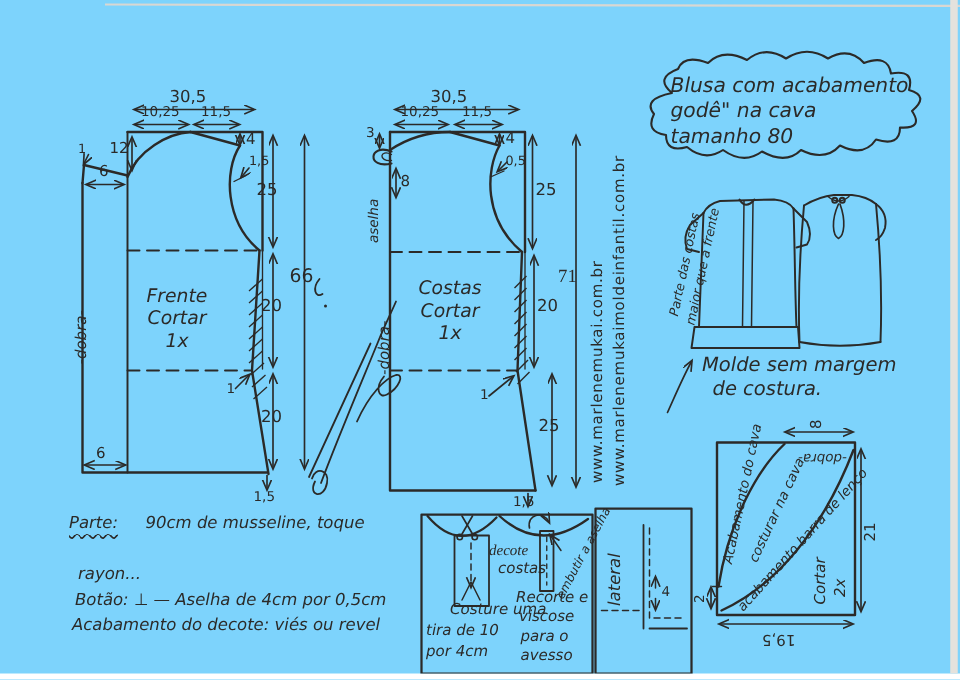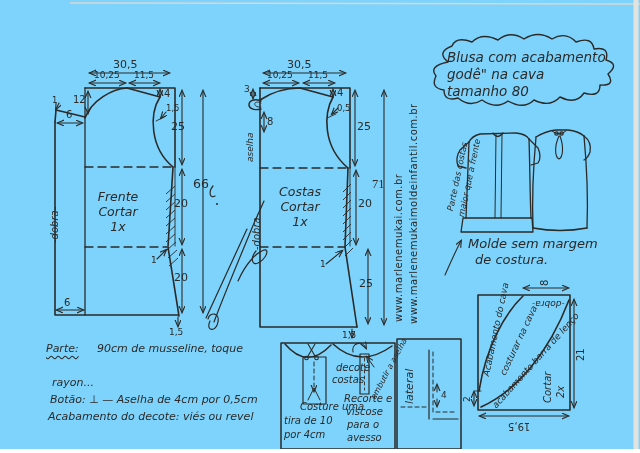--- a/index.html
+++ b/index.html
@@ -271,21 +271,21 @@
 
 <span class="lbl s11 hw wavy" style="left:46px;top:343px;">Parte:</span>
 <span class="lbl s11 hw" style="left:97px;top:343px;">90cm de musseline, toque</span>
 <span class="lbl s11 hw" style="left:52px;top:377px;">rayon...</span>
 <span class="lbl s11 hw" style="left:50px;top:394px;">Botão: ⊥ — Aselha de 4cm por 0,5cm</span>
 <span class="lbl s11 hw" style="left:48px;top:411px;">Acabamento do decote: viés ou revel</span>
 
 <span class="lbl s10 hw" style="left:300px;top:402px;">Costure uma</span>
 <span class="lbl s10 hw" style="left:284px;top:416px;">tira de 10</span>
 <span class="lbl s10 hw" style="left:284px;top:430px;text-align:center;">por 4cm</span>
-<span class="lbl s10 hw" style="left:336px;top:363px;">decote</span>
+<span class="lbl s10 hw" style="left:326px;top:363px;font-family:Liberation Serif, serif;">decote</span>
 <span class="lbl s10 hw" style="left:332px;top:375px;">costas</span>
 <span class="lbl hw rot62" style="left:370px;top:397px;font-size:8px;">embutir a aselha</span>
 <span class="lbl s10 hw" style="left:344px;top:394px;">Recorte e</span>
 <span class="lbl s10 hw" style="left:346px;top:407px;">viscose</span>
 <span class="lbl s10 hw" style="left:347px;top:420px;">para o</span>
 <span class="lbl s10 hw" style="left:347px;top:433px;">avesso</span>
 
 <span class="lbl s11 hw r90" style="left:404px;top:404px;">lateral</span>
 <span class="lbl s9" style="left:441px;top:391px;">4</span>
 

